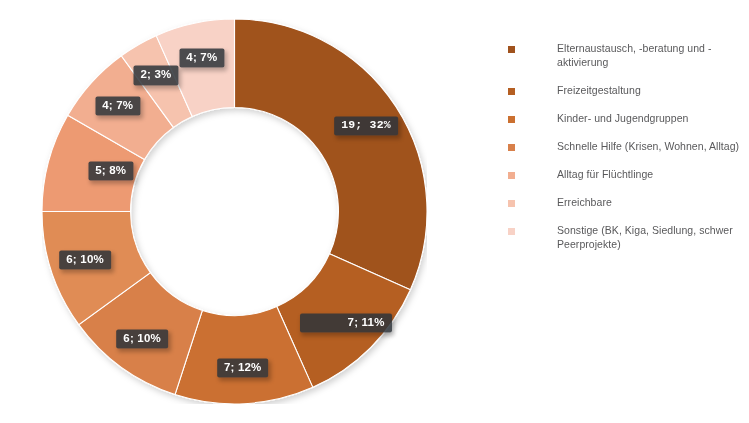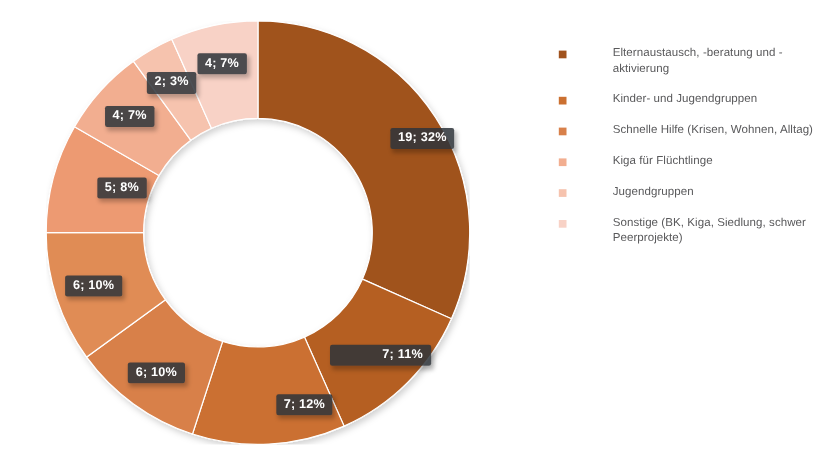--- a/index.html
+++ b/index.html
@@ -83,51 +83,55 @@
           <path d="M 270.7968037920915 368.3575005962007 A 192.5 192.5 0 0 1 133.01422858282262 375.57837938681706 L 160.37768343472422 291.3623248688812 A 103.95 103.95 0 0 0 234.78027404772945 287.46305032194834 Z" fill="#CB7030" class="slice-path"></path>
           <path d="M 133.01422858282262 375.57837938681706 A 192.5 192.5 0 0 1 36.764228582822625 305.6486610663011 L 108.40268343472422 253.6002769758026 A 103.95 103.95 0 0 0 160.37768343472422 291.3623248688812 Z" fill="#D8804A" class="slice-path"></path>
           <path d="M 36.764228582822625 305.6486610663011 A 192.5 192.5 0 0 1 0 192.50000000000003 L 88.55 192.5 A 103.95 103.95 0 0 0 108.40268343472422 253.6002769758026 Z" fill="#E08C55" class="slice-path"></path>
           <path d="M 0 192.50000000000003 A 192.5 192.5 0 0 1 25.790109771495565 96.24999999999997 L 102.4766592766076 140.52499999999998 A 103.95 103.95 0 0 0 88.55 192.5 Z" fill="#ED9A72" class="slice-path"></path>
           <path d="M 25.790109771495565 96.24999999999997 A 192.5 192.5 0 0 1 79.3513389336989 36.764228582822625 L 131.3997230241974 108.40268343472422 A 103.95 103.95 0 0 0 102.4766592766076 140.52499999999998 Z" fill="#F2AE90" class="slice-path"></path>
           <path d="M 79.3513389336989 36.764228582822625 A 192.5 192.5 0 0 1 114.20319620790848 16.64249940379932 L 150.21972595227058 97.53694967805163 A 103.95 103.95 0 0 0 131.3997230241974 108.40268343472422 Z" fill="#F6C3AE" class="slice-path"></path>
           <path d="M 114.20319620790848 16.64249940379932 A 192.5 192.5 0 0 1 192.49999999999997 0 L 192.49999999999997 88.55 A 103.95 103.95 0 0 0 150.21972595227058 97.53694967805163 Z" fill="#F8D2C6" class="slice-path"></path>
         </g>
     </svg>
     <div id="labels">
-        <div class="data-label" style="left: 342px; top: 106.948px;">19; 32%</div>
+        <div class="data-label" style="left: 324px; top: 106.948px; font-family: Liberation Mono, monospace;">19; 32%</div>
         <div class="data-label" style="left: 303.572px; top: 303.572px; padding-left: 48px;">7; 11%</div>
-        <div class="data-label" style="left: 200.721px; top: 349.365px; margin-left: 34px;">7; 12%</div>
+        <div class="data-label" style="left: 200.721px; top: 349.365px;">7; 12%</div>
         <div class="data-label" style="left: 100.171px; top: 319.58px;">6; 10%</div>
         <div class="data-label" style="left: 43.108px; top: 241.04px;">6; 10%</div>
         <div class="data-label" style="left: 40.7724px; top: 151.845px; margin-left: 28px;">5; 8%</div>
         <div class="data-label" style="left: 75.7668px; top: 87.393px;">4; 7%</div>
         <div class="data-label" style="left: 113.96px; top: 56.4647px;">2; 3%</div>
         <div class="data-label" style="left: 159.841px; top: 38.8526px;">4; 7%</div>
       </div>
   </div>
 </div>
 
 <div id="legend">
     <div class="legend-item">
       <span class="legend-swatch" style="background: rgb(160, 82, 29);"></span>
       <span class="legend-label">Elternaustausch, -beratung und -aktivierung</span>
     </div>
     <div class="legend-item">
+      <span class="legend-swatch" style="background: rgb(181, 95, 34);"></span>
+      <span class="legend-label">Freizeitgestaltung</span>
+    </div>
+    <div class="legend-item">
       <span class="legend-swatch" style="background: rgb(203, 112, 48);"></span>
       <span class="legend-label">Kinder- und Jugendgruppen</span>
     </div>
     <div class="legend-item">
       <span class="legend-swatch" style="background: rgb(216, 128, 74);"></span>
       <span class="legend-label">Schnelle Hilfe (Krisen, Wohnen, Alltag)</span>
     </div>
     <div class="legend-item">
       <span class="legend-swatch" style="background: rgb(242, 174, 144);"></span>
-      <span class="legend-label">Kiga für Flüchtlinge</span>
+      <span class="legend-label">Alltag für Flüchtlinge</span>
     </div>
     <div class="legend-item">
       <span class="legend-swatch" style="background: rgb(246, 195, 174);"></span>
-      <span class="legend-label">Jugendgruppen</span>
+      <span class="legend-label">Erreichbare</span>
     </div>
     <div class="legend-item">
       <span class="legend-swatch" style="background: rgb(248, 210, 198);"></span>
       <span class="legend-label">Sonstige (BK, Kiga, Siedlung, schwer Peerprojekte)</span>
     </div>
   </div>
 
 </body></html>

